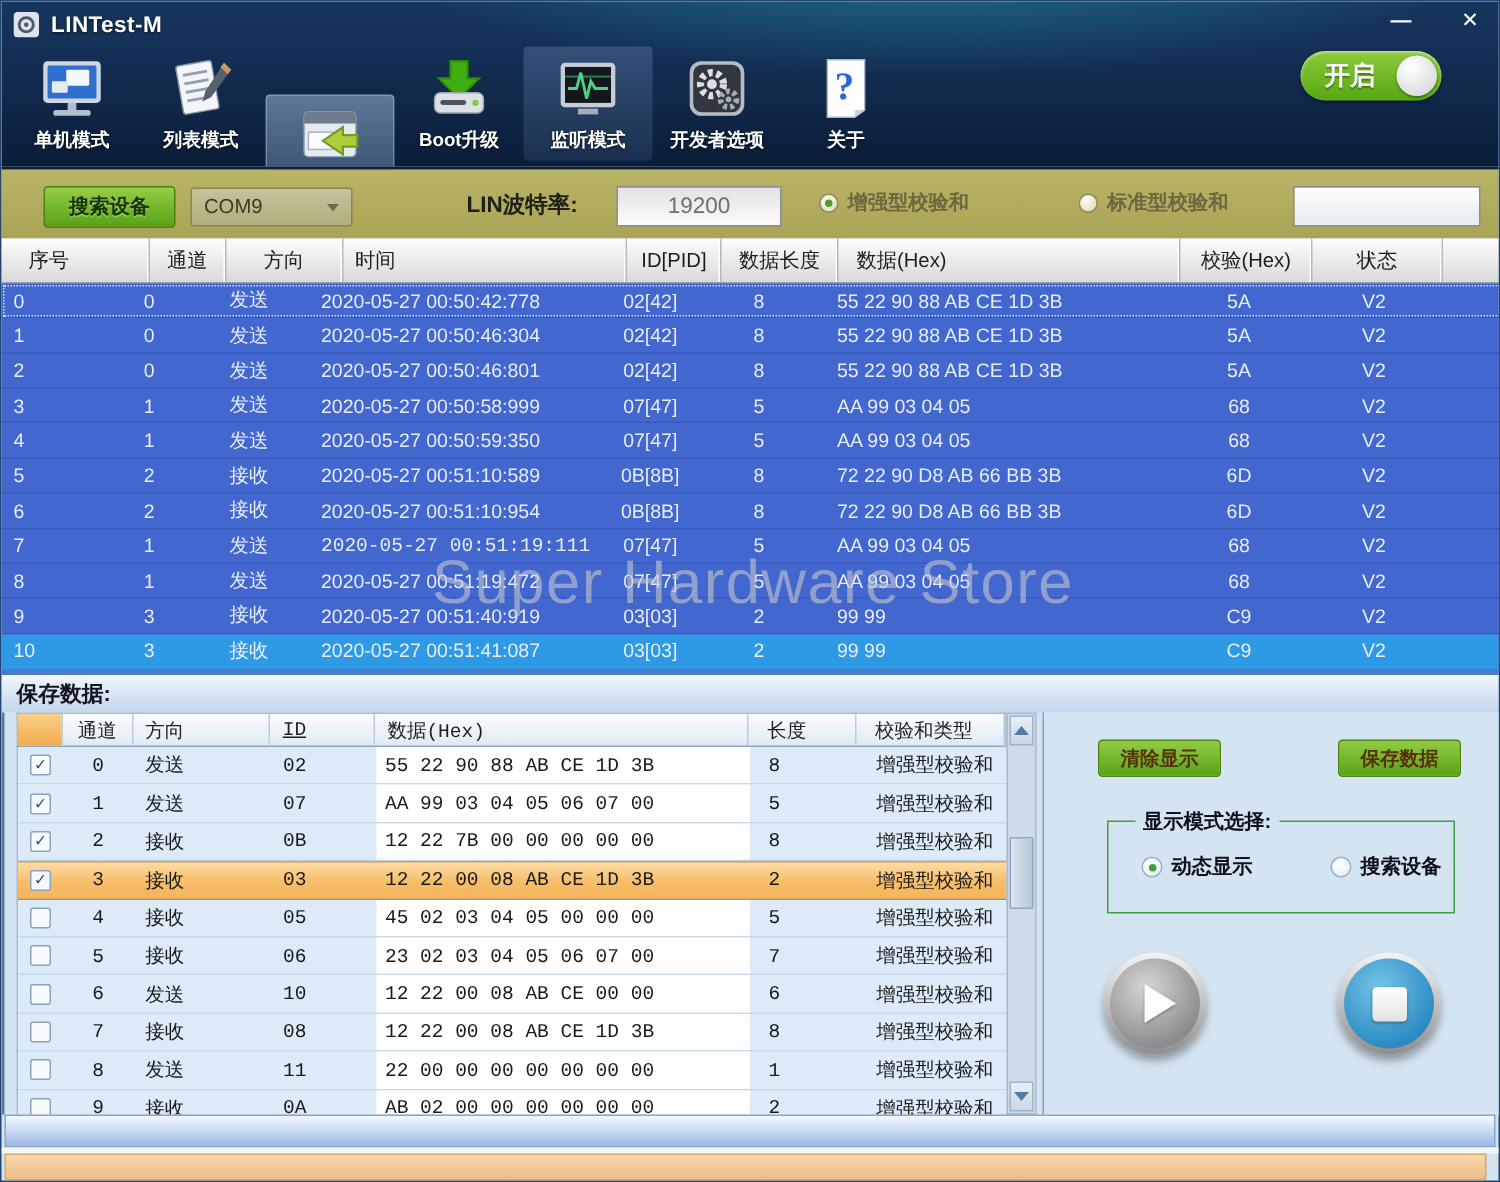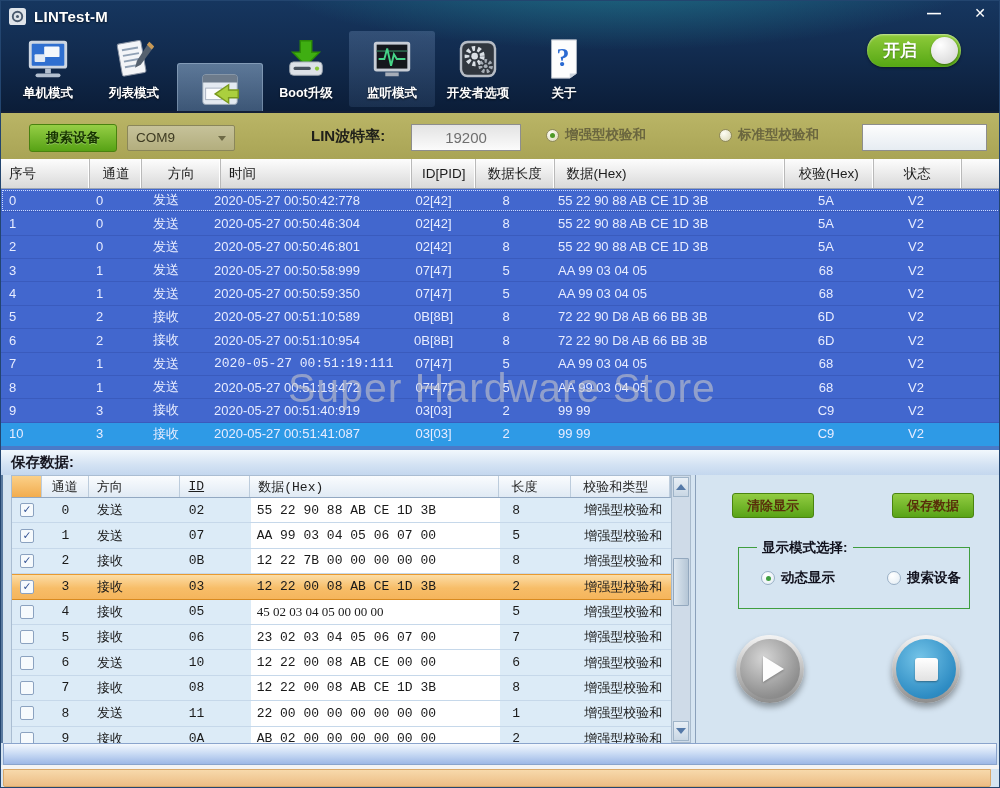--- a/index.html
+++ b/index.html
@@ -235,21 +235,21 @@
       <span>增强型校验和</span>
     </div>
     <div class="olive-radio" style="left:718px;">
       <div class="radio-dot"></div>
       <span>标准型校验和</span>
     </div>
     <div class="spare-input"></div>
   </div>
 
   <div class="mt-header" id="mtHeader">
-      <div class="mt-h-cell" style="width: 91px; justify-content: flex-start; padding-left: 8px;">序号</div>
+      <div class="mt-h-cell" style="width: 91px; justify-content: flex-start; padding-left: 8px; margin-left: 10px;">序号</div>
       <div class="mt-h-cell" style="width: 53px; justify-content: center;">通道</div>
       <div class="mt-h-cell" style="width: 80px; justify-content: center;">方向</div>
       <div class="mt-h-cell" style="width: 195px; justify-content: flex-start; padding-left: 8px;">时间</div>
       <div class="mt-h-cell" style="width: 65px; justify-content: center;">ID[PID]</div>
       <div class="mt-h-cell" style="width: 80px; justify-content: center;">数据长度</div>
       <div class="mt-h-cell" style="width: 235px; justify-content: flex-start; padding-left: 12px;">数据(Hex)</div>
       <div class="mt-h-cell" style="width: 90px; justify-content: center;">校验(Hex)</div>
       <div class="mt-h-cell" style="width: 90px; justify-content: center;">状态</div>
       <div class="mt-h-cell" style="width: 40px; border-right: none;"></div>
     </div>
@@ -437,21 +437,21 @@
           <div class="pt-cell" style="width: 72px; padding-left: 12px;">2</div>
           <div class="pt-cell" style="width: 99px; padding-left: 12px;">增强型校验和</div>
         </div>
         <div class="pt-row">
           <div class="pt-cell" style="width: 30px; justify-content: center;">
             <div class="cb"></div>
           </div>
           <div class="pt-cell" style="width: 47px; justify-content: center;">4</div>
           <div class="pt-cell" style="width: 92px; padding-left: 8px;">接收</div>
           <div class="pt-cell" style="width: 70px; padding-left: 8px;">05</div>
-          <div class="pt-cell databg" style="width: 250px; padding-left: 6px; font-family: Liberation Serif, serif;">45 02 03 04 05 00 00 00</div>
+          <div class="pt-cell databg" style="width: 250px; padding-left: 6px;">45 02 03 04 05 00 00 00</div>
           <div class="pt-cell" style="width: 72px; padding-left: 12px;">5</div>
           <div class="pt-cell" style="width: 99px; padding-left: 12px;">增强型校验和</div>
         </div>
         <div class="pt-row">
           <div class="pt-cell" style="width: 30px; justify-content: center;">
             <div class="cb"></div>
           </div>
           <div class="pt-cell" style="width: 47px; justify-content: center;">5</div>
           <div class="pt-cell" style="width: 92px; padding-left: 8px;">接收</div>
           <div class="pt-cell" style="width: 70px; padding-left: 8px;">06</div>

